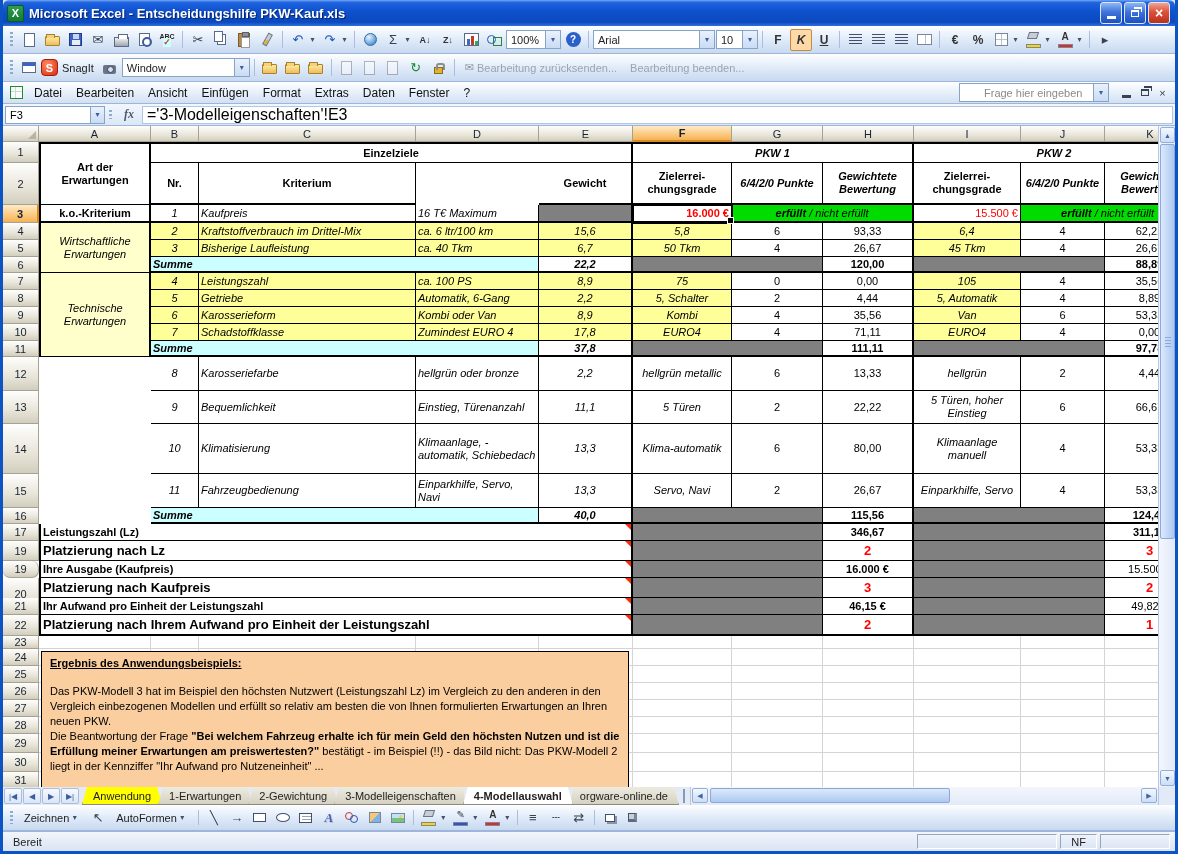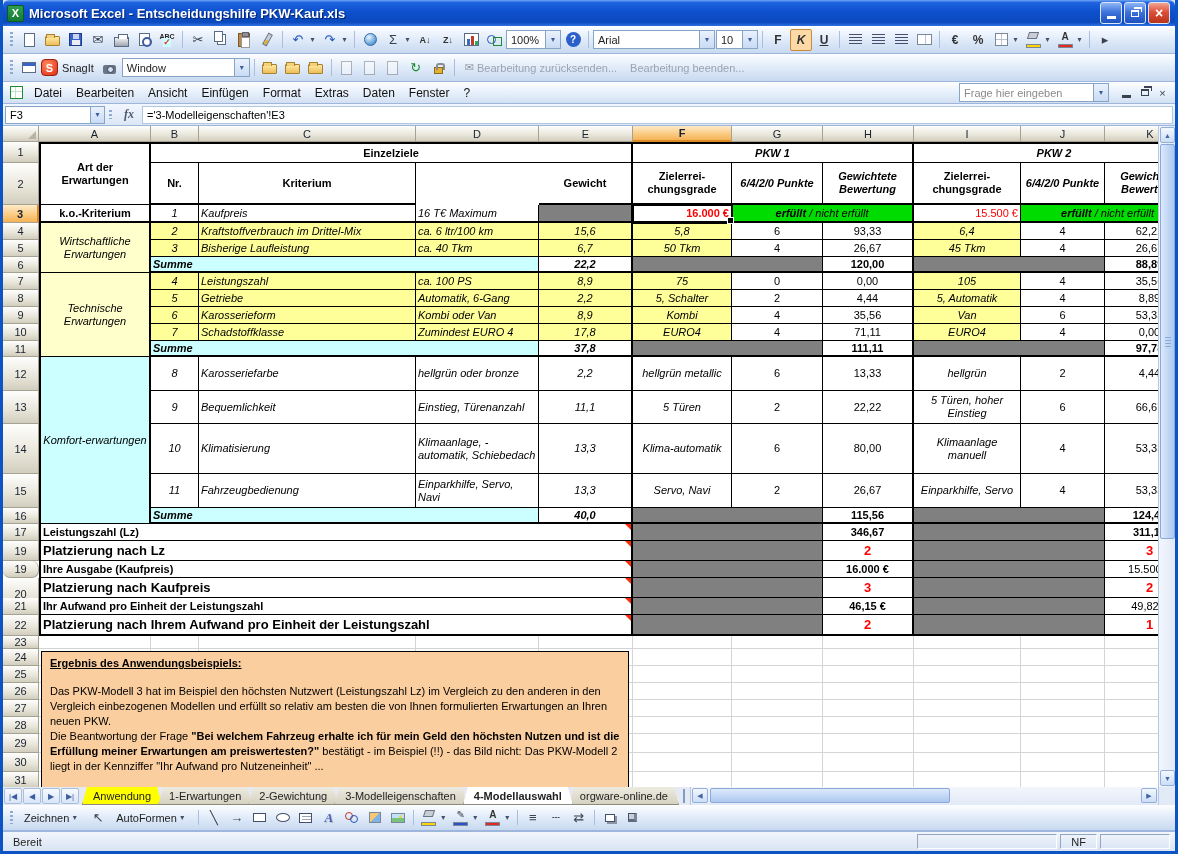--- a/index.html
+++ b/index.html
@@ -110,32 +110,32 @@
   .i-clipart { width:12px; height:11px; border:1px solid #7A8699; background:linear-gradient(135deg,#F7C873 50%,#7FB2E5 50%); }
   .i-picture { width:14px; height:10px; border:1px solid #7A8699; background:linear-gradient(180deg,#BFE3FF 55%,#79C37A 55%); }
   .i-picture::after { content:""; position:absolute; right:2px; top:1px; width:3px; height:3px; border-radius:50%; background:#F4D03F; }
   .i-shadowbx { width:10px; height:8px; background:#fff; border:1px solid #44506B; box-shadow:2px 2px 0 #8C94A3; }
   .i-3dbx { width:9px; height:9px; background:#C9CFD9; border:1px solid #44506B; border-right:3px solid #7A8699; border-bottom:3px solid #5F6B7E; }
   
   .menubar { height:22px; display:flex; align-items:center; padding:0 2px; font-size:12px;
     background:linear-gradient(180deg,#FDFEFF,#E3EDFA 60%,#D2E0F2); border-bottom:1px solid #9EB6DC; }
   .mitem { padding:3px 7px; color:#111; }
   .qbox { margin-left:auto; width:150px; }
-  .qtext { color:#8A8A8A; }
+  .qtext { color:#8A8A8A;margin-left:20px; }
   .mwin { display:flex; margin-left:8px; margin-right:2px; }
   .mwbtn { width:17px; height:15px; display:flex; align-items:center; justify-content:center; color:#39424E; font-size:11px; margin-left:1px; }
   
   .formulabar { height:22px; display:flex; align-items:center; padding:1px 2px;
     background:linear-gradient(180deg,#F2F7FE,#DCE7F6); border-bottom:1px solid #9EB6DC; }
   .namebox { width:100px; height:18px; background:#fff; border:1px solid #86A4C6; font-size:11px; display:flex; align-items:center; }
   .namebox .val { flex:1; padding-left:4px; }
   .namebox .dda { width:14px; height:16px; background:linear-gradient(#EAF1FC,#C9DBF4); border-left:1px solid #86A4C6;
     display:flex; align-items:center; justify-content:center; font-size:8px; color:#3C5E9E; }
   .fx { width:26px; text-align:center; font-family:"Liberation Serif",serif; font-style:italic; font-weight:bold; font-size:12px; color:#4C5A70; }
-  .formulafield { flex:1; height:18px; background:#fff; border:1px solid #B3C6E0; font-size:11px; display:flex; align-items:center; padding:0 4px; }
+  .formulafield { flex:1; height:18px; background:#fff; border:1px solid #B3C6E0; font-size:16px; display:flex; align-items:center; padding:0 4px; }
   
   .sheetwrap { height:661px; display:flex; background:#fff; }
   #sheet { position:relative; width:1155px; height:661px; background:#fff; overflow:hidden; flex:none; }
   .hcell { position:absolute; background:linear-gradient(180deg,#FEFEFD,#E8E5D9 60%,#D2CEBE);
     border-right:1px solid #A5A294; border-bottom:1px solid #A5A294; font-size:11px; color:#1A2230;
     display:flex; align-items:center; justify-content:center; }
   .hsel { background:linear-gradient(180deg,#FEEAC8,#FAC97E 60%,#F6B254); font-weight:bold; }
   .chdr.hsel { border-bottom:2px solid #D98A22; }
   .rhdr.hsel { border-right:2px solid #D98A22; }
   .corner::after { content:""; position:absolute; right:2px; bottom:2px; border-left:8px solid transparent; border-bottom:8px solid #B8B4A4; }
@@ -761,23 +761,20 @@
         </div>
         <div class="cell tb b ctr eR eB" style="left: 820px; top: 215px; width: 91px; height: 16px;">
           <span class="t">111,11</span>
         </div>
         <div class="cell tb gy eB" style="left: 911px; top: 215px; width: 191px; height: 16px;">
           <span class="t"></span>
         </div>
         <div class="cell tb b ctr eR eB" style="left: 1102px; top: 215px; width: 91px; height: 16px;">
           <span class="t">97,78</span>
         </div>
-        <div class="cell tb i ctr wrap c eL eR" style="left: 36px; top: 231px; width: 112px; height: 167px;">
-          <span class="t">Komfort-erwartungen</span>
-        </div>
         <div class="cell tb i ctr" style="left: 148px; top: 231px; width: 48px; height: 34px;">
           <span class="t">8</span>
         </div>
         <div class="cell tb i" style="left: 196px; top: 231px; width: 217px; height: 34px;">
           <span class="t">Karosseriefarbe</span>
         </div>
         <div class="cell tb i wrap" style="left: 413px; top: 231px; width: 123px; height: 34px;">
           <span class="t">hellgrün oder bronze</span>
         </div>
         <div class="cell tb i ctr eR" style="left: 536px; top: 231px; width: 94px; height: 34px;">

